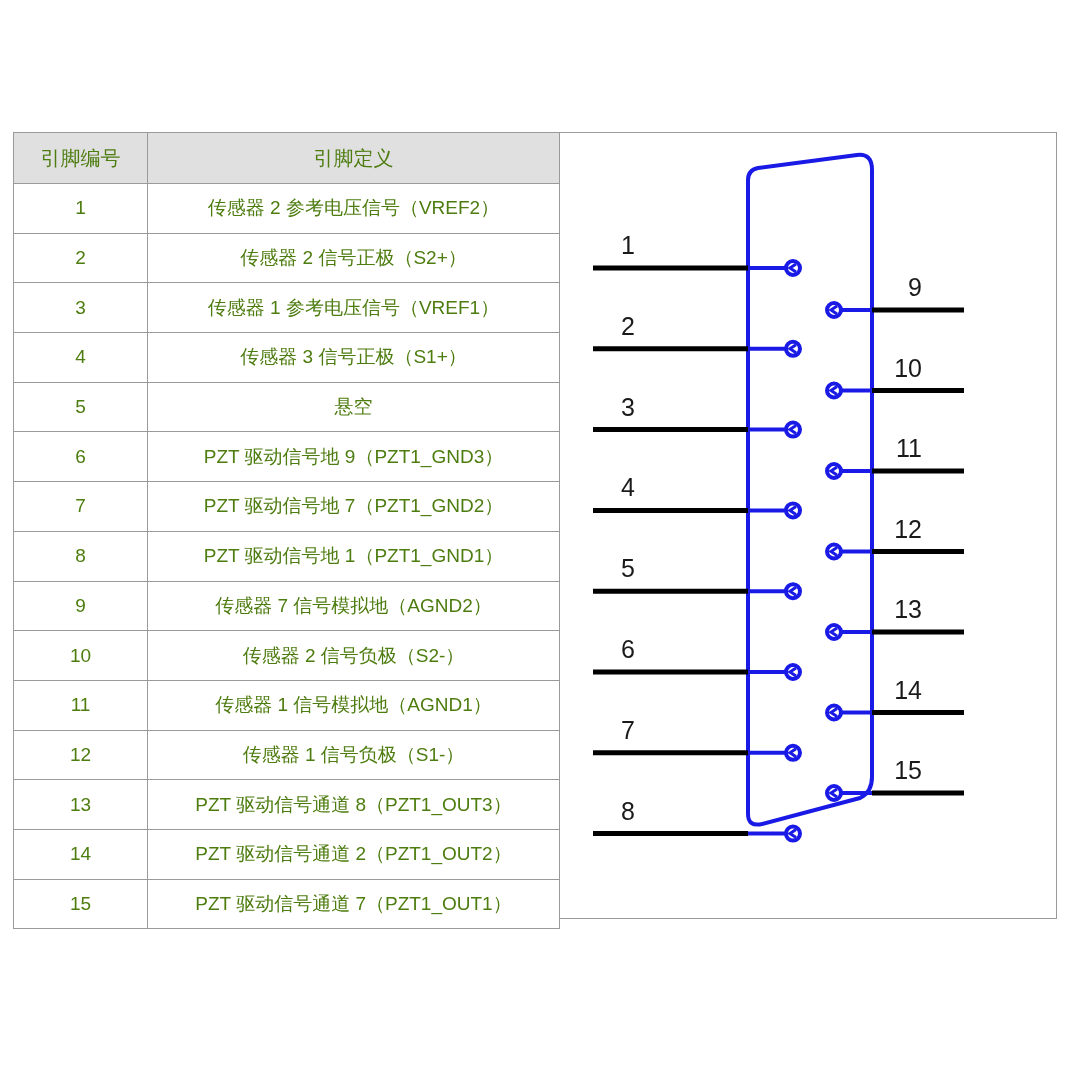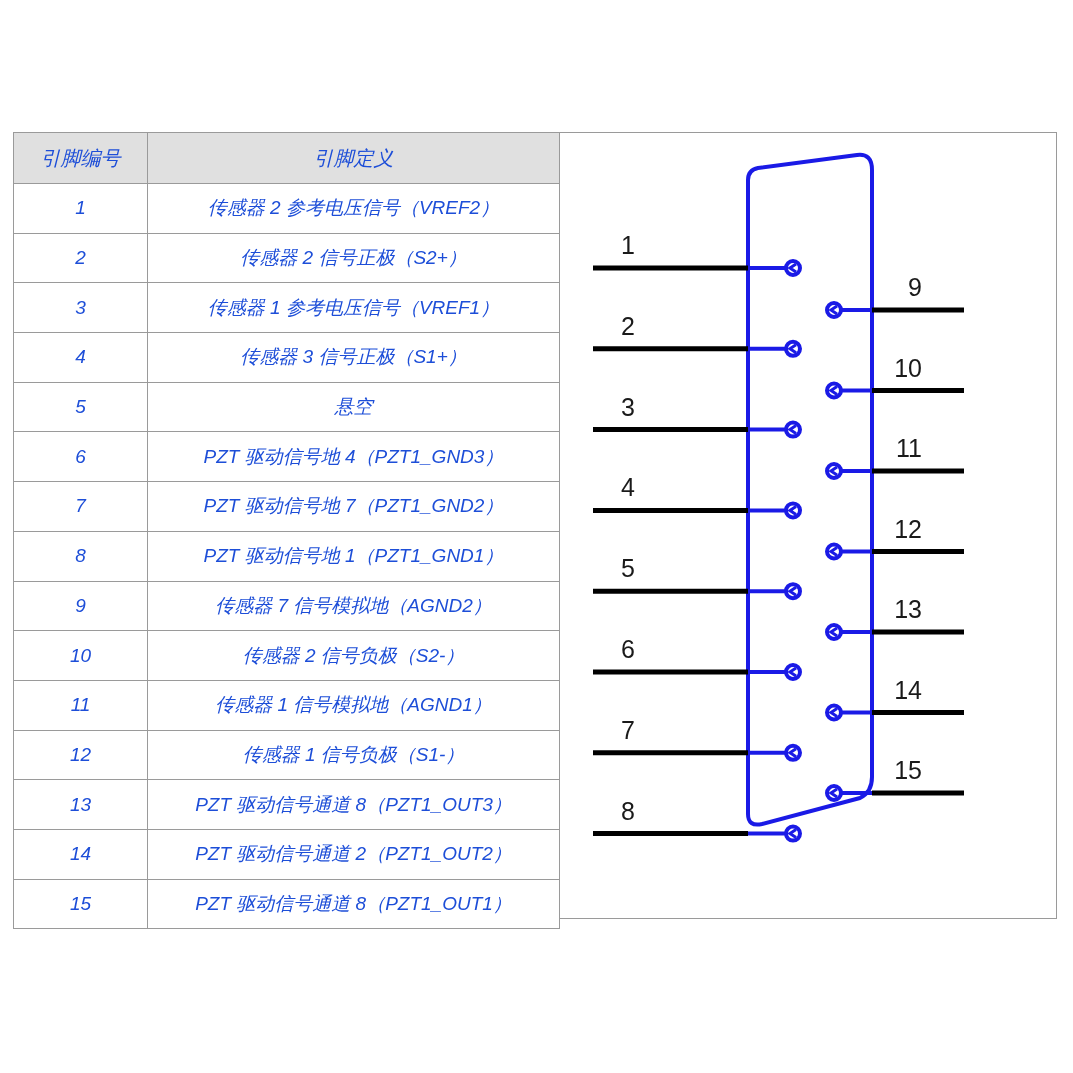--- a/index.html
+++ b/index.html
@@ -34,24 +34,23 @@
     top: 132px;
     width: 544px;
     border-collapse: collapse;
     table-layout: fixed;
     background: #ffffff;
   }
   #pin-table th, #pin-table td {
     border: 1px solid #9a9a9a;
     text-align: center;
     vertical-align: middle;
-    color: #1d4ed8;
+    color: #4d7c0f;
     font-size: 19px;
     padding: 0;
-    font-style: italic;
   }
   #pin-table thead th {
     background: #e0e0e0;
     height: 50px;
     font-weight: normal;
     font-size: 20px;
   }
   #pin-table tbody td {
     height: 48.7px;
     background: #ffffff;
@@ -108,21 +107,21 @@
       <tr>
         <td class="col-no">4</td>
         <td class="col-def">传感器 3 信号正极（S1+）</td>
       </tr>
       <tr>
         <td class="col-no">5</td>
         <td class="col-def">悬空</td>
       </tr>
       <tr>
         <td class="col-no">6</td>
-        <td class="col-def">PZT 驱动信号地 4（PZT1_GND3）</td>
+        <td class="col-def">PZT 驱动信号地 9（PZT1_GND3）</td>
       </tr>
       <tr>
         <td class="col-no">7</td>
         <td class="col-def">PZT 驱动信号地 7（PZT1_GND2）</td>
       </tr>
       <tr>
         <td class="col-no">8</td>
         <td class="col-def">PZT 驱动信号地 1（PZT1_GND1）</td>
       </tr>
       <tr>
@@ -144,21 +143,21 @@
       <tr>
         <td class="col-no">13</td>
         <td class="col-def">PZT 驱动信号通道 8（PZT1_OUT3）</td>
       </tr>
       <tr>
         <td class="col-no">14</td>
         <td class="col-def">PZT 驱动信号通道 2（PZT1_OUT2）</td>
       </tr>
       <tr>
         <td class="col-no">15</td>
-        <td class="col-def">PZT 驱动信号通道 8（PZT1_OUT1）</td>
+        <td class="col-def">PZT 驱动信号通道 7（PZT1_OUT1）</td>
       </tr>
     </tbody>
 </table>
 
 <div id="diagram-pane">
   <svg id="connector-svg" width="500" height="787" viewBox="0 0 500 787">
 
     <path id="shell-outline" d="M 191,60 L 191,48 Q 191,38 201,36 L 300,23 Q 315,21 315,38 L 315,645
              Q 315,660 303,666 L 205,692 Q 191,695 191,682 L 191,60 Z" fill="none" stroke="#1a1ae6" stroke-width="4" stroke-linejoin="round" stroke-linecap="round"></path>
     <g id="pin-leaders">

